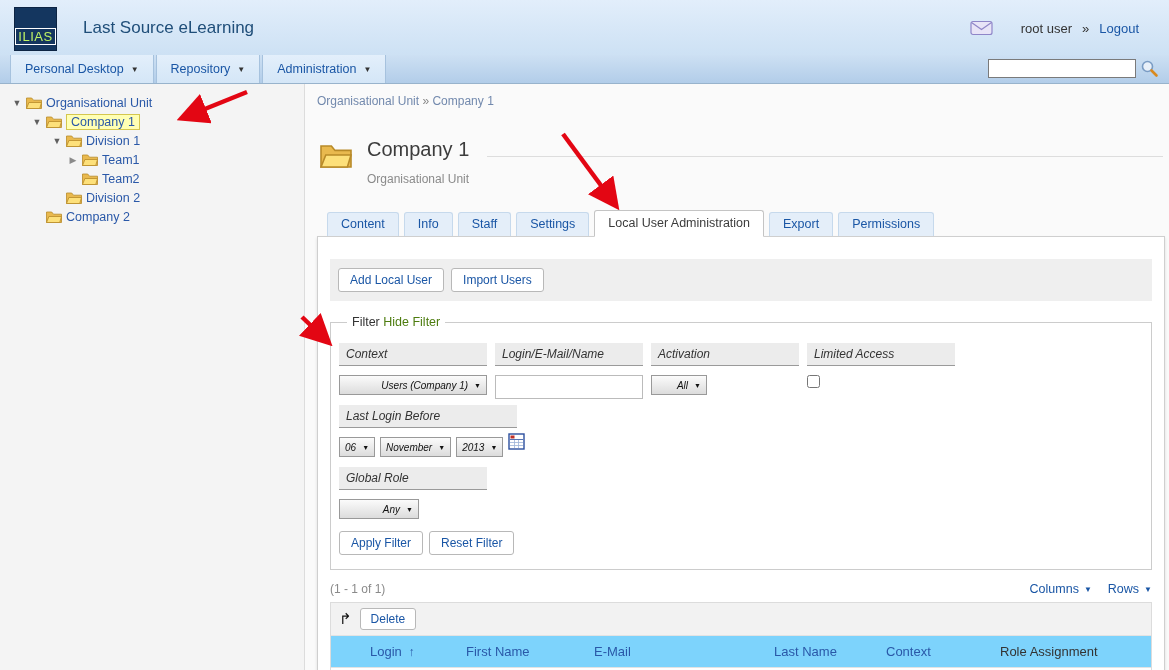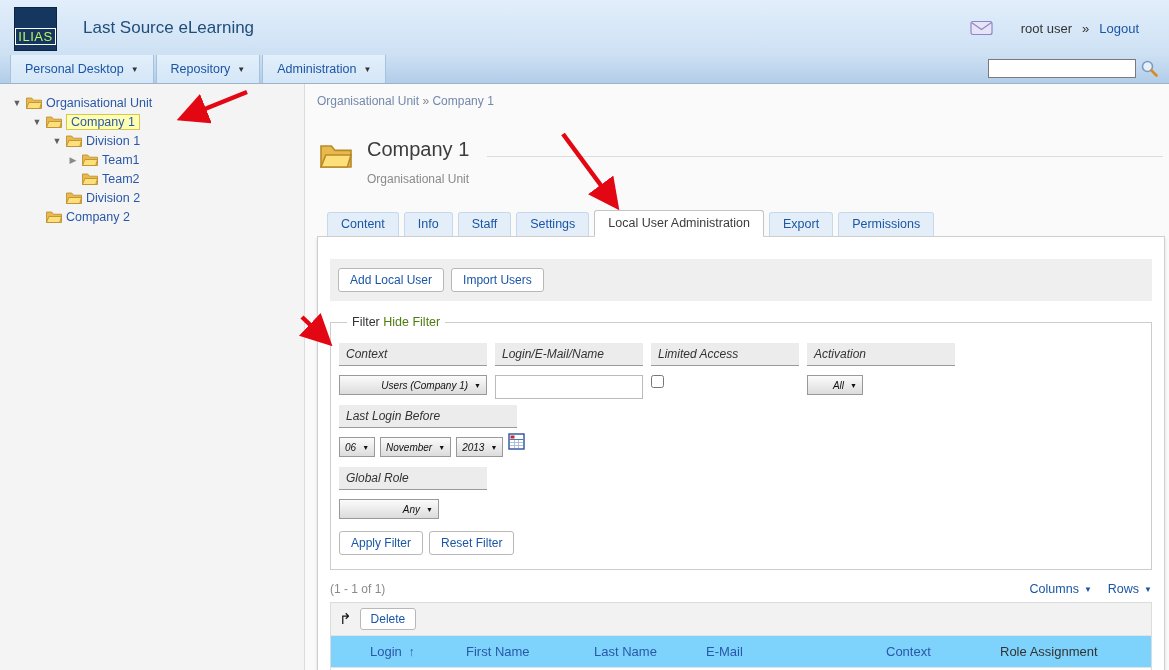--- a/index.html
+++ b/index.html
@@ -330,33 +330,33 @@
                 <span class="fs-caret">▼</span>
               </div>
             </div>
           </div>
           <div class="f-col w-log">
             <div class="f-head">Login/E-Mail/Name</div>
             <div class="f-body">
               <input class="text-input" type="text" value="" style="">
             </div>
           </div>
+          <div class="f-col w-act">
+            <div class="f-head">Activation</div>
+            <div class="f-body">
+              <div class="fake-select" style="width:56px">
+                <span>All</span>
+                <span class="fs-caret">▼</span>
+              </div>
+            </div>
+          </div>
           <div class="f-col w-lim">
             <div class="f-head">Limited Access</div>
             <div class="f-body">
               <input type="checkbox" class="cbx" style="">
-            </div>
-          </div>
-          <div class="f-col w-act">
-            <div class="f-head">Activation</div>
-            <div class="f-body">
-              <div class="fake-select" style="width:56px">
-                <span>All</span>
-                <span class="fs-caret">▼</span>
-              </div>
             </div>
           </div>
           <div class="f-col w-llb">
             <div class="f-head">Last Login Before</div>
             <div class="f-body">
               <div class="fake-select" style="width:40px">
                 <span>06</span>
                 <span class="fs-caret">▼</span>
               </div>
               <div class="fake-select" style="width:86px">
@@ -376,21 +376,21 @@
                   <line x1="2" y1="12.5" x2="15" y2="12.5" stroke="#9db4d8" stroke-width="0.8"></line>
                   <line x1="6.5" y1="7" x2="6.5" y2="15" stroke="#9db4d8" stroke-width="0.8"></line>
                   <line x1="10.5" y1="7" x2="10.5" y2="15" stroke="#9db4d8" stroke-width="0.8"></line>
                 </svg>
               </span>
             </div>
           </div>
           <div class="f-col w-ctx" style="flex-basis:100%; margin-top:10px">
             <div class="f-head" style="width:148px">Global Role</div>
             <div class="f-body">
-              <div class="fake-select" style="width:100px">
+              <div class="fake-select" style="width:80px">
                 <span>Any</span>
                 <span class="fs-caret">▼</span>
               </div>
             </div>
           </div>
         </div>
         <div class="filter-buttons">
           <button class="btn">Apply Filter</button>
           <button class="btn">Reset Filter</button>
         </div>
@@ -415,22 +415,22 @@
           <span class="cmd-arrow">↱</span>
           <button class="btn" style="padding:3px 10px">Delete</button>
         </div>
         <div class="t-row head">
           <div class="t-cell c-cb"></div>
           <div class="t-cell c-login">
             <span>Login</span>
             <span class="sort-arrow">↑</span>
           </div>
           <div class="t-cell c-first">First Name</div>
+          <div class="t-cell c-email">E-Mail</div>
           <div class="t-cell c-last">Last Name</div>
-          <div class="t-cell c-email">E-Mail</div>
           <div class="t-cell c-ctx">Context</div>
           <div class="t-cell c-role plain">Role Assignment</div>
         </div>
         <div class="t-row">
           <div class="t-cell c-cb"></div>
           <div class="t-cell c-login link-cell">test.test4</div>
           <div class="t-cell c-first">Testbenutzer</div>
           <div class="t-cell c-last">4</div>
           <div class="t-cell c-email">test@example.com</div>
           <div class="t-cell c-ctx">Company 1</div>

